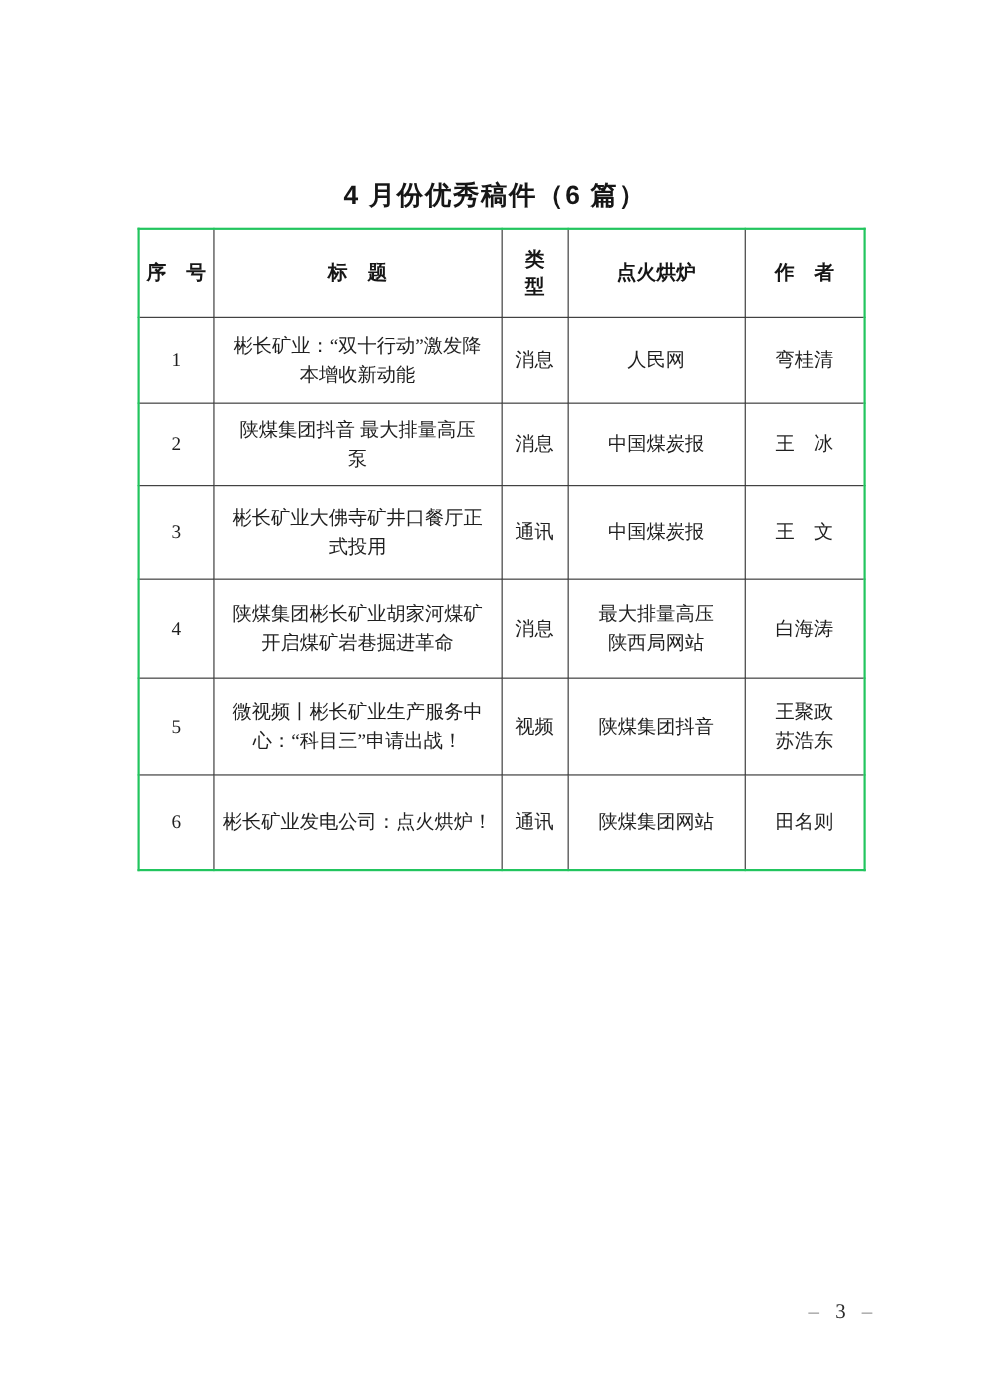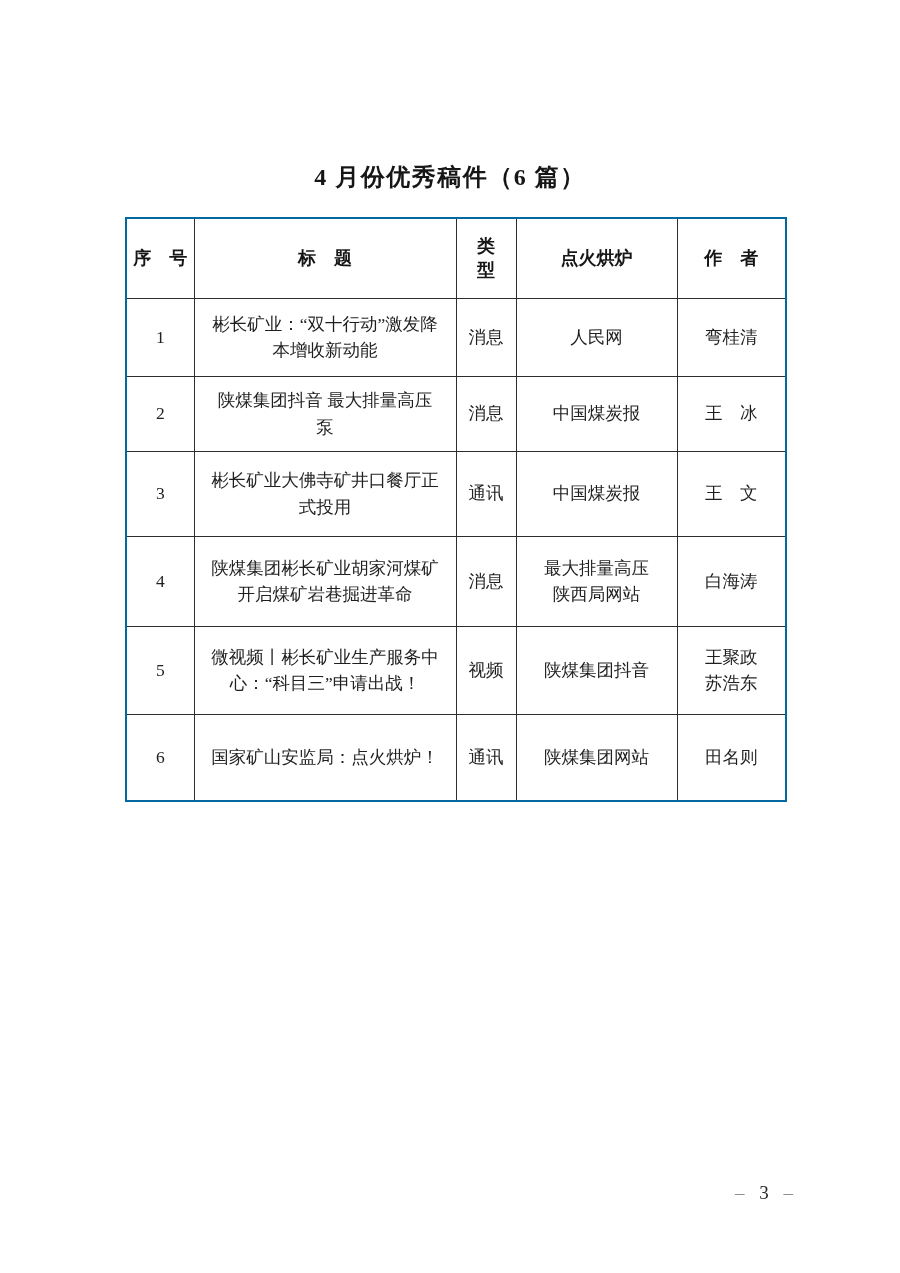--- a/index.html
+++ b/index.html
@@ -9,33 +9,33 @@
     background:#ffffff;
     color:#1f1f1f;
     font-family:"Liberation Serif", serif;
     overflow:hidden;
   }
   .doc-title{
     position:absolute;
     top:161px;left:0;width:900px;
     margin:0;
     text-align:center;
-    font-family:Liberation Serif, serif;
+    font-family:Liberation Sans, sans-serif;
     font-weight:700;
     font-size:24px;
     letter-spacing:1.5px;
     color:#161616;
   }
   table.articles{
     position:absolute;
-    left:125px;top:217px;
+    left:125px;top:207px;
     width:660px;
     border-collapse:collapse;
     table-layout:fixed;
-    border:2px solid #0369a1;
+    border:2px solid #22c55e;
   }
   table.articles th,
   table.articles td{
     border:1.6px solid #2e2e2e;
     text-align:center;
     vertical-align:middle;
     padding:2px 6px;
     white-space:pre-line;
     overflow:hidden;
   }
@@ -137,21 +137,21 @@
         <td>5</td>
         <td>微视频丨彬长矿业生产服务中
 心：“科目三”申请出战！</td>
         <td>视频</td>
         <td>陕煤集团抖音</td>
         <td>王聚政
 苏浩东</td>
       </tr>
       <tr class="h-r6">
         <td>6</td>
-        <td>国家矿山安监局：点火烘炉！</td>
+        <td>彬长矿业发电公司：点火烘炉！</td>
         <td>通讯</td>
         <td>陕煤集团网站</td>
         <td>田名则</td>
       </tr>
     </tbody>
   </table>
 
   <div class="footer-num">
     <span class="dash">–</span>
     <span class="num">3</span>

